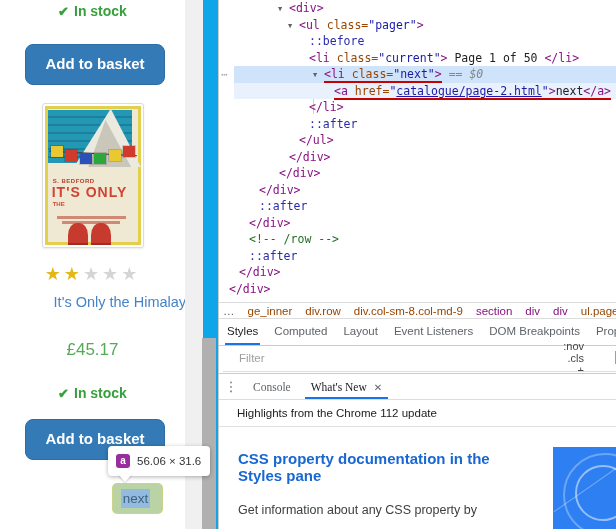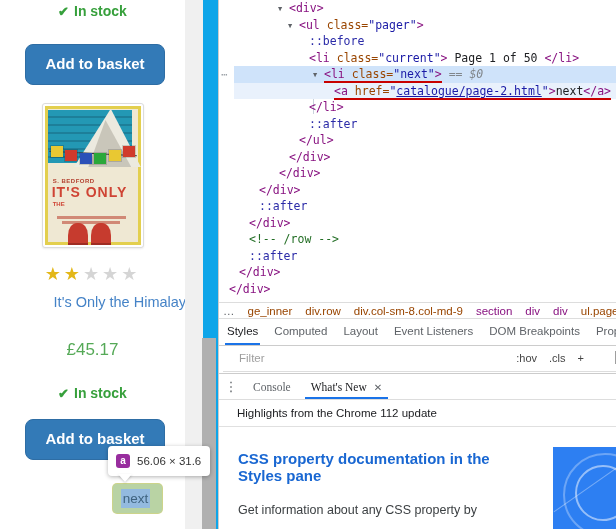--- a/index.html
+++ b/index.html
@@ -198,21 +198,21 @@
         <span class="ptab active">Styles</span>
         <span class="ptab">Computed</span>
         <span class="ptab">Layout</span>
         <span class="ptab">Event Listeners</span>
         <span class="ptab">DOM Breakpoints</span>
         <span class="ptab">Properties</span>
       </div>
 
     <div class="filterbar">
       <span class="filter-input">Filter</span>
-      <span id="fctrls" style="display:flex;align-items:flex-end;">
+      <span id="fctrls" style="display:flex;align-items:flex-end;flex-direction:column;">
           <span class="fctrl">:hov</span>
           <span class="fctrl">.cls</span>
           <span class="fctrl">+</span>
         </span>
       <span class="fctrl-frag"></span>
     </div>
 
     <div class="drawer">
       <div class="drawer-tabs" id="drawer-tabs">
         <span class="kebab">⋮</span>

